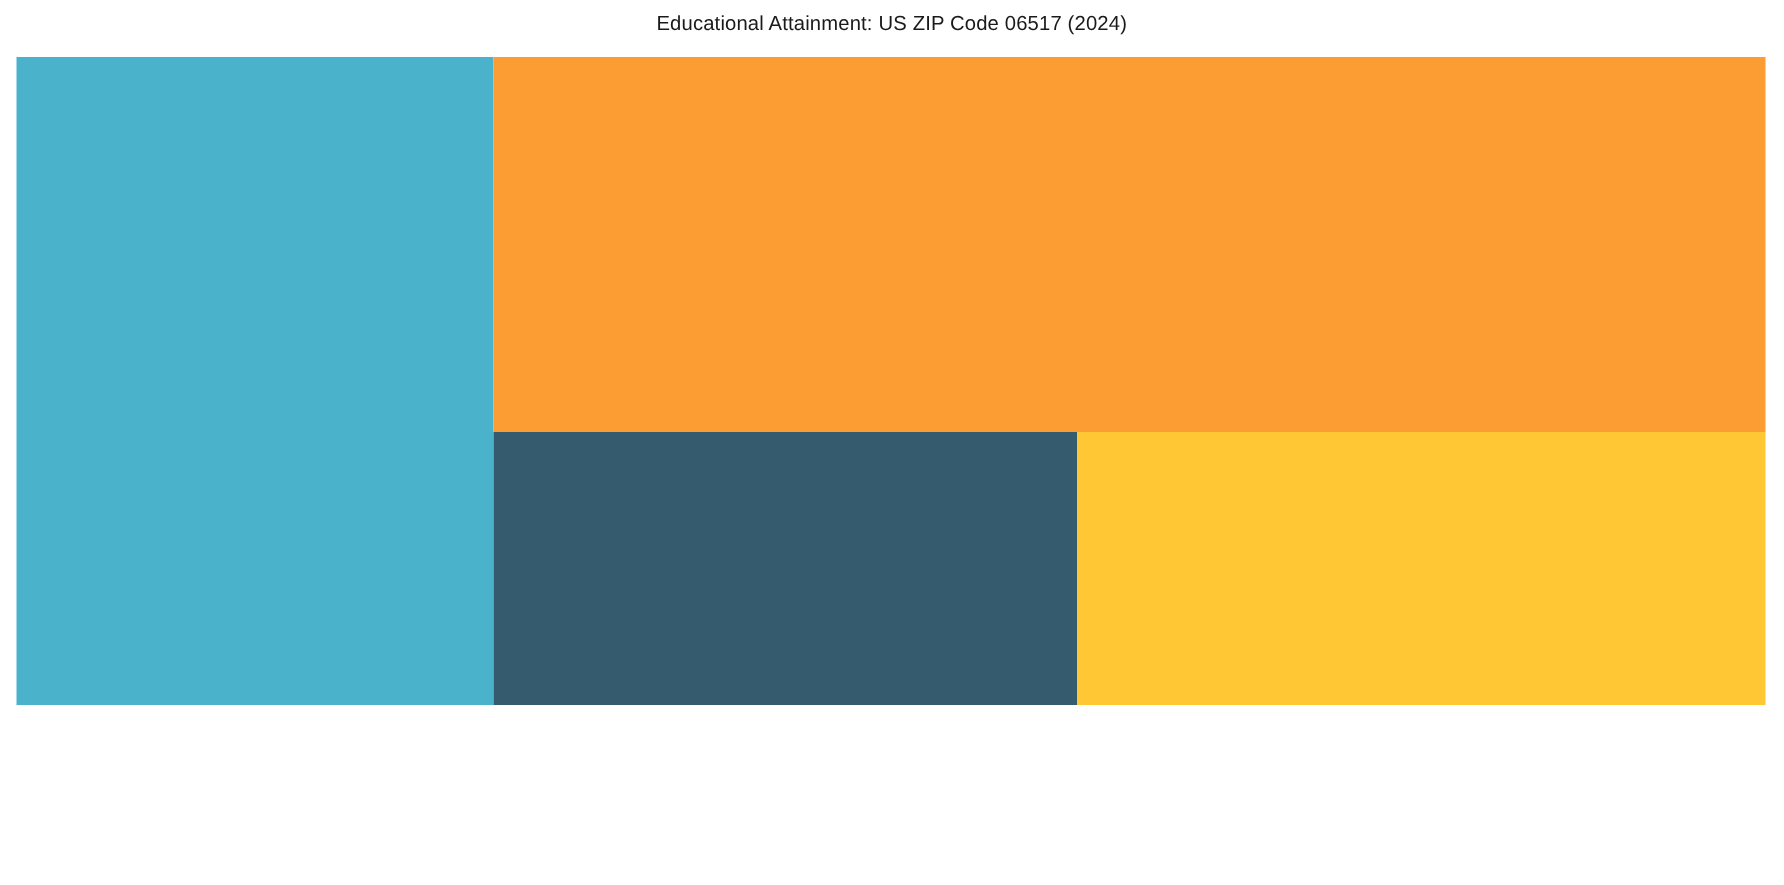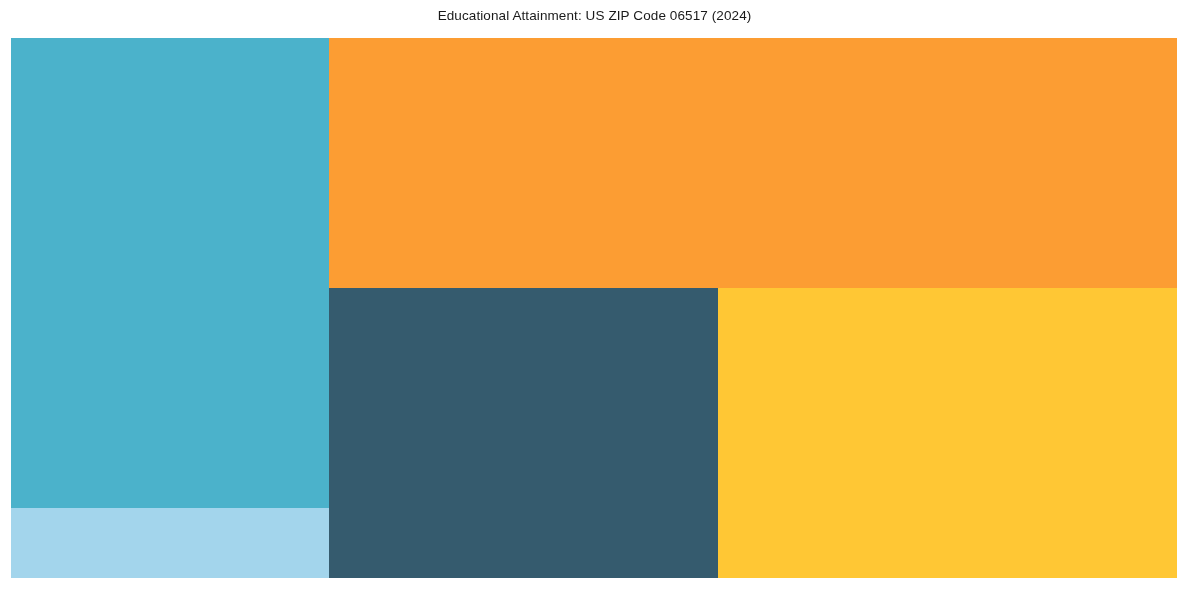--- a/index.html
+++ b/index.html
@@ -7,21 +7,21 @@
     margin: 0;
     padding: 0;
     background: #ffffff;
   }
   body {
     font-family: "Liberation Sans", sans-serif;
   }
   #figure {
     position: relative;
     width: 1189px;
-    height: 590px;
+    height: 470px;
     background: #ffffff;
     overflow: hidden;
   }
   #chart-title {
     position: absolute;
     left: 0;
     top: 8px;
     width: 1189px;
     text-align: center;
     font-size: 13.5px;

